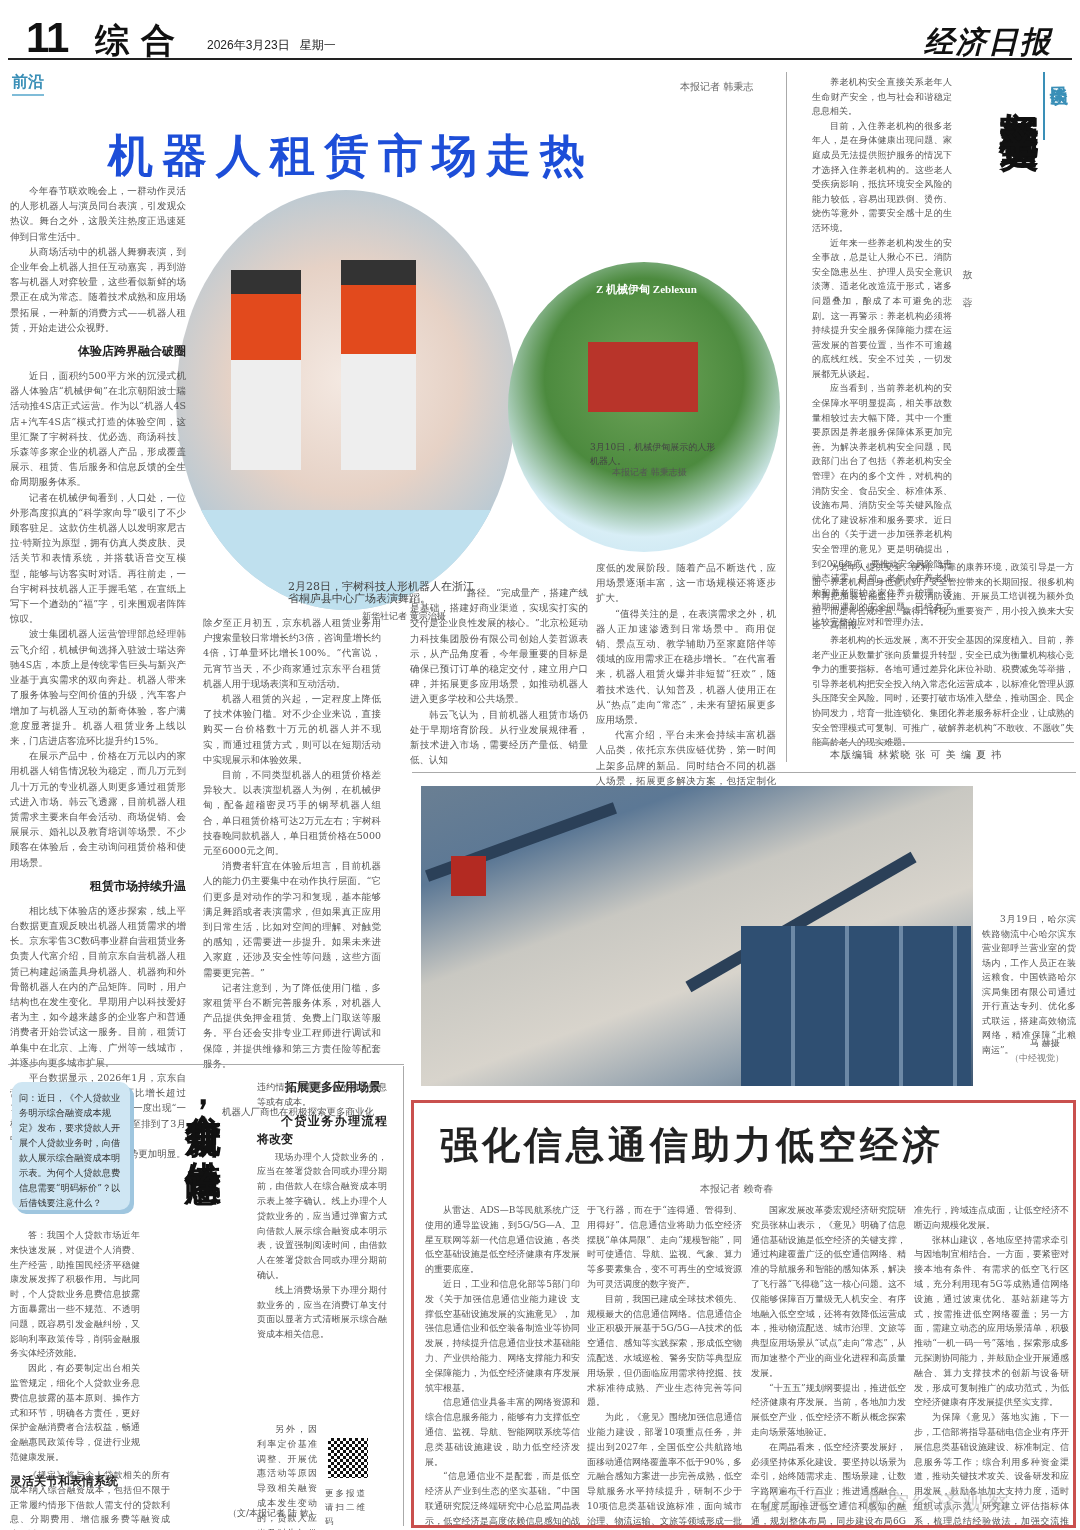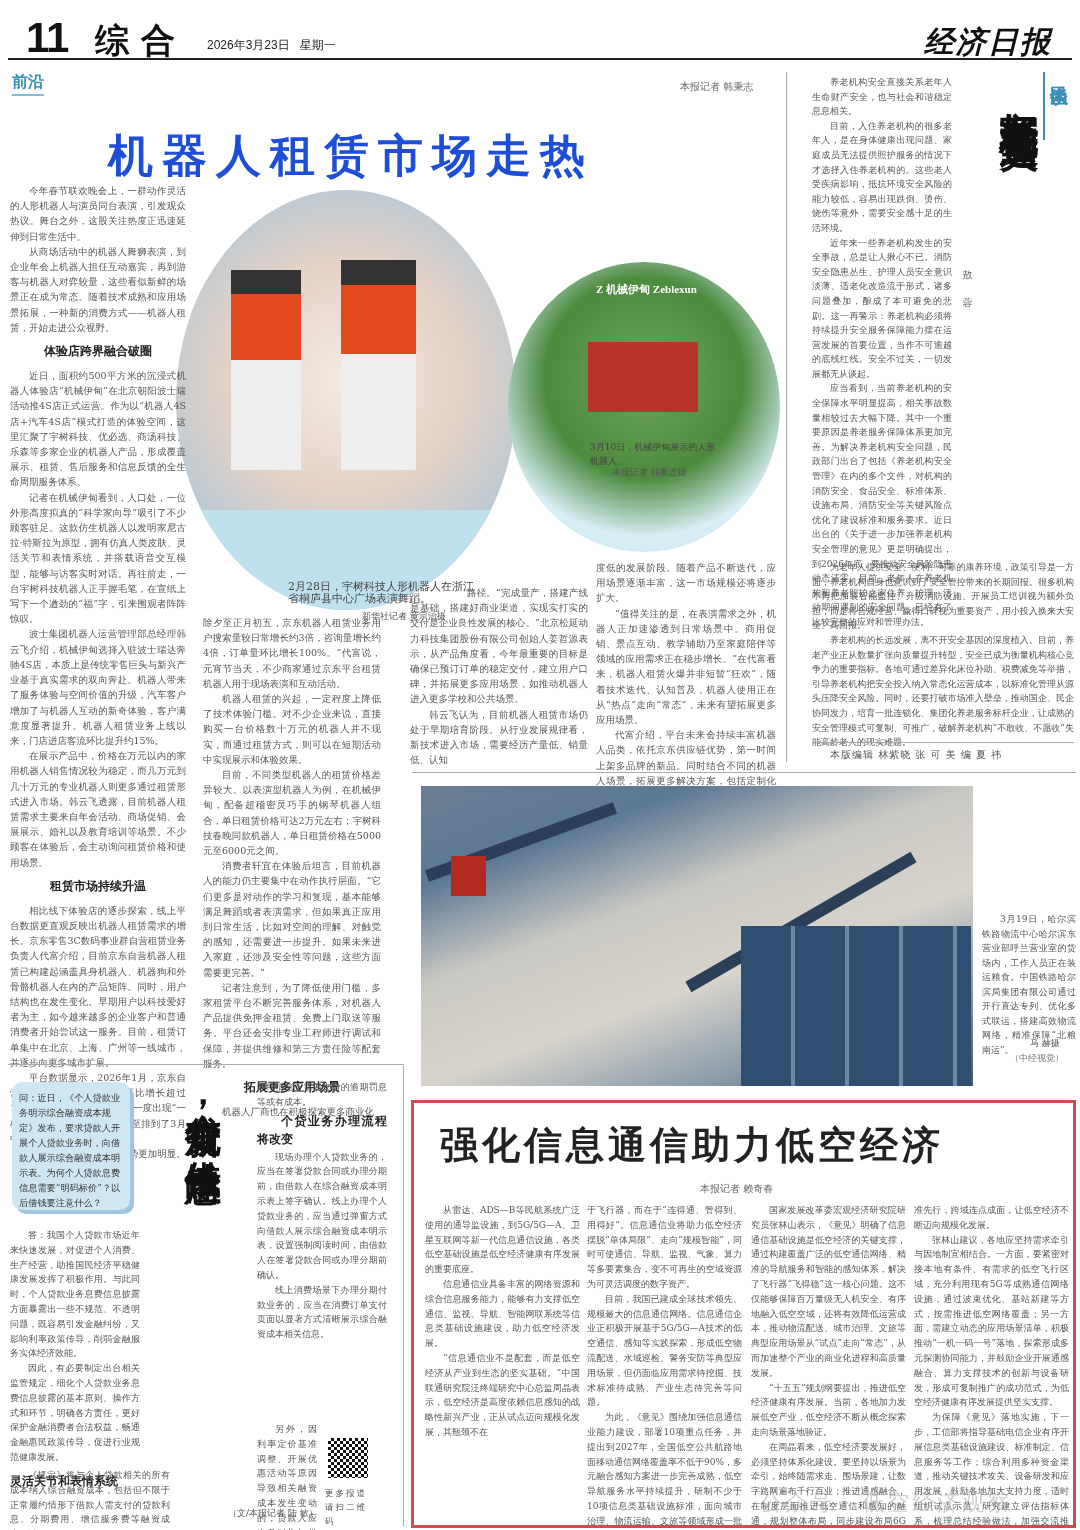--- a/index.html
+++ b/index.html
@@ -9,21 +9,21 @@
 .txt p{text-indent:2em}
 .sans{font-family:Liberation Serif, serif}
 .masthead-num{left:26px;top:14px;font:bold 42px "Liberation Sans",sans-serif;color:#111;letter-spacing:-1px}
 .masthead-sec{left:95px;top:18px;font:bold 34px "DejaVu Serif",serif;color:#111;letter-spacing:12px}
 .masthead-date{left:207px;top:37px;font-size:12px;font-family:"Liberation Sans",sans-serif;color:#222}
 .logo{right:28px;top:22px;font:italic bold 30px "DejaVu Serif",serif;color:#111;letter-spacing:2px}
 .hrule{left:8px;right:8px;top:58px;height:2px;background:#222}
 .col-tag{left:12px;top:72px;font-size:16px;font-weight:bold;color:#3a8fb7;border-bottom:2px solid #7fbcd8;padding-bottom:1px}
 .headline1{left:108px;top:126px;font:bold 45px "DejaVu Sans",sans-serif;color:#1d4ed8;letter-spacing:9px}
 .byline{font-size:10px;color:#666}
-.subhead{font:bold 12px "DejaVu Sans",sans-serif;color:#222;text-align:center}
+.subhead{font:bold 12px "DejaVu Sans",sans-serif;color:#222;text-align:right}
 .photo-circle{border-radius:50%;overflow:hidden}
 .vline{width:1px;background:#aaa}
 .redbox{left:411px;top:1100px;width:665px;height:428px;border:3px solid #c9504e}
 .headline2{left:440px;top:1120px;font:bold 38px "DejaVu Serif",serif;color:#222;letter-spacing:4px}
 .vert-title{writing-mode:vertical-rl;font:bold 39px "DejaVu Sans",sans-serif;color:#111;letter-spacing:2px}
 .qbox{left:12px;top:1082px;width:118px;height:128px;background:#cfe6f3;border-radius:10px;box-shadow:4px 4px 0 #9fc6df;padding:8px 7px;font-size:9.2px;line-height:15px;color:#333}
 .qr{width:40px;height:40px;background:repeating-conic-gradient(#111 0 25%,#fff 0 50%) 0 0/6px 6px}
 </style>
 </head>
 <body>
@@ -142,20 +142,21 @@
 <div class="abs" style="left:228px;top:1507px;font-size:9px;color:#555">（文/本报记者  陆 敏）</div>
 <div class="abs qr" style="left:328px;top:1438px"></div>
 <div class="abs" style="left:325px;top:1486px;width:50px;font-size:8.5px;line-height:14px;color:#555;letter-spacing:2px">更多报道请扫二维码</div>
 <div class="abs vline" style="left:403px;top:1066px;height:460px"></div>
 
 <div class="abs redbox"></div>
 <div class="abs headline2">强化信息通信助力低空经济</div>
 <div class="abs byline" style="left:700px;top:1182px">本报记者  赖奇春</div>
 <div class="abs txt" style="left:425px;top:1203px;width:155px;font-size:9px;line-height:14.8px">
   <p>从雷达、ADS—B等民航系统广泛使用的通导监设施，到5G/5G—A、卫星互联网等新一代信息通信设施，各类低空基础设施是低空经济健康有序发展的重要底座。</p>
+  <p>近日，工业和信息化部等5部门印发《关于加强信息通信业能力建设 支撑低空基础设施发展的实施意见》，加强信息通信业和低空装备制造业等协同发展，持续提升信息通信业技术基础能力、产业供给能力、网络支撑能力和安全保障能力，为低空经济健康有序发展筑牢根基。</p>
   <p>信息通信业具备丰富的网络资源和综合信息服务能力，能够有力支撑低空通信、监视、导航、智能网联系统等信息类基础设施建设，助力低空经济发展。</p>
   <p>“信息通信业不是配套，而是低空经济从产业到生态的坚实基础。”中国联通研究院泛终端研究中心总监周晶表示，低空经济是高度依赖信息感知的战略性新兴产业，正从试点迈向规模化发展，其瓶颈不在</p>
 </div>
 <div class="abs txt" style="left:587px;top:1203px;width:155px;font-size:9px;line-height:14.8px">
   <p style="text-indent:0">于飞行器，而在于“连得通、管得到、用得好”。信息通信业将助力低空经济摆脱“单体局限”、走向“规模智能”，同时可使通信、导航、监视、气象、算力等多要素集合，变不可再生的空域资源为可灵活调度的数字资产。</p>
   <p>目前，我国已建成全球技术领先、规模最大的信息通信网络。信息通信企业正积极开展基于5G/5G—A技术的低空通信、感知等实践探索，形成低空物流配送、水域巡检、警务安防等典型应用场景，但仍面临应用需求待挖掘、技术标准待成熟、产业生态待完善等问题。</p>
   <p>为此，《意见》围绕加强信息通信业能力建设，部署10项重点任务，并提出到2027年，全国低空公共航路地面移动通信网络覆盖率不低于90%，多元融合感知方案进一步完善成熟，低空导航服务水平持续提升，研制不少于10项信息类基础设施标准，面向城市治理、物流运输、文旅等领域形成一批典型低空应用场景。</p>
 </div>
 <div class="abs txt" style="left:751px;top:1203px;width:155px;font-size:9px;line-height:14.8px">
   <p>国家发展改革委宏观经济研究院研究员张林山表示，《意见》明确了信息通信基础设施是低空经济的关键支撑，通过构建覆盖广泛的低空通信网络、精准的导航服务和智能的感知体系，解决了飞行器“飞得稳”这一核心问题。这不仅能够保障百万量级无人机安全、有序地融入低空空域，还将有效降低运营成本，推动物流配送、城市治理、文旅等典型应用场景从“试点”走向“常态”，从而加速整个产业的商业化进程和高质量发展。</p>

